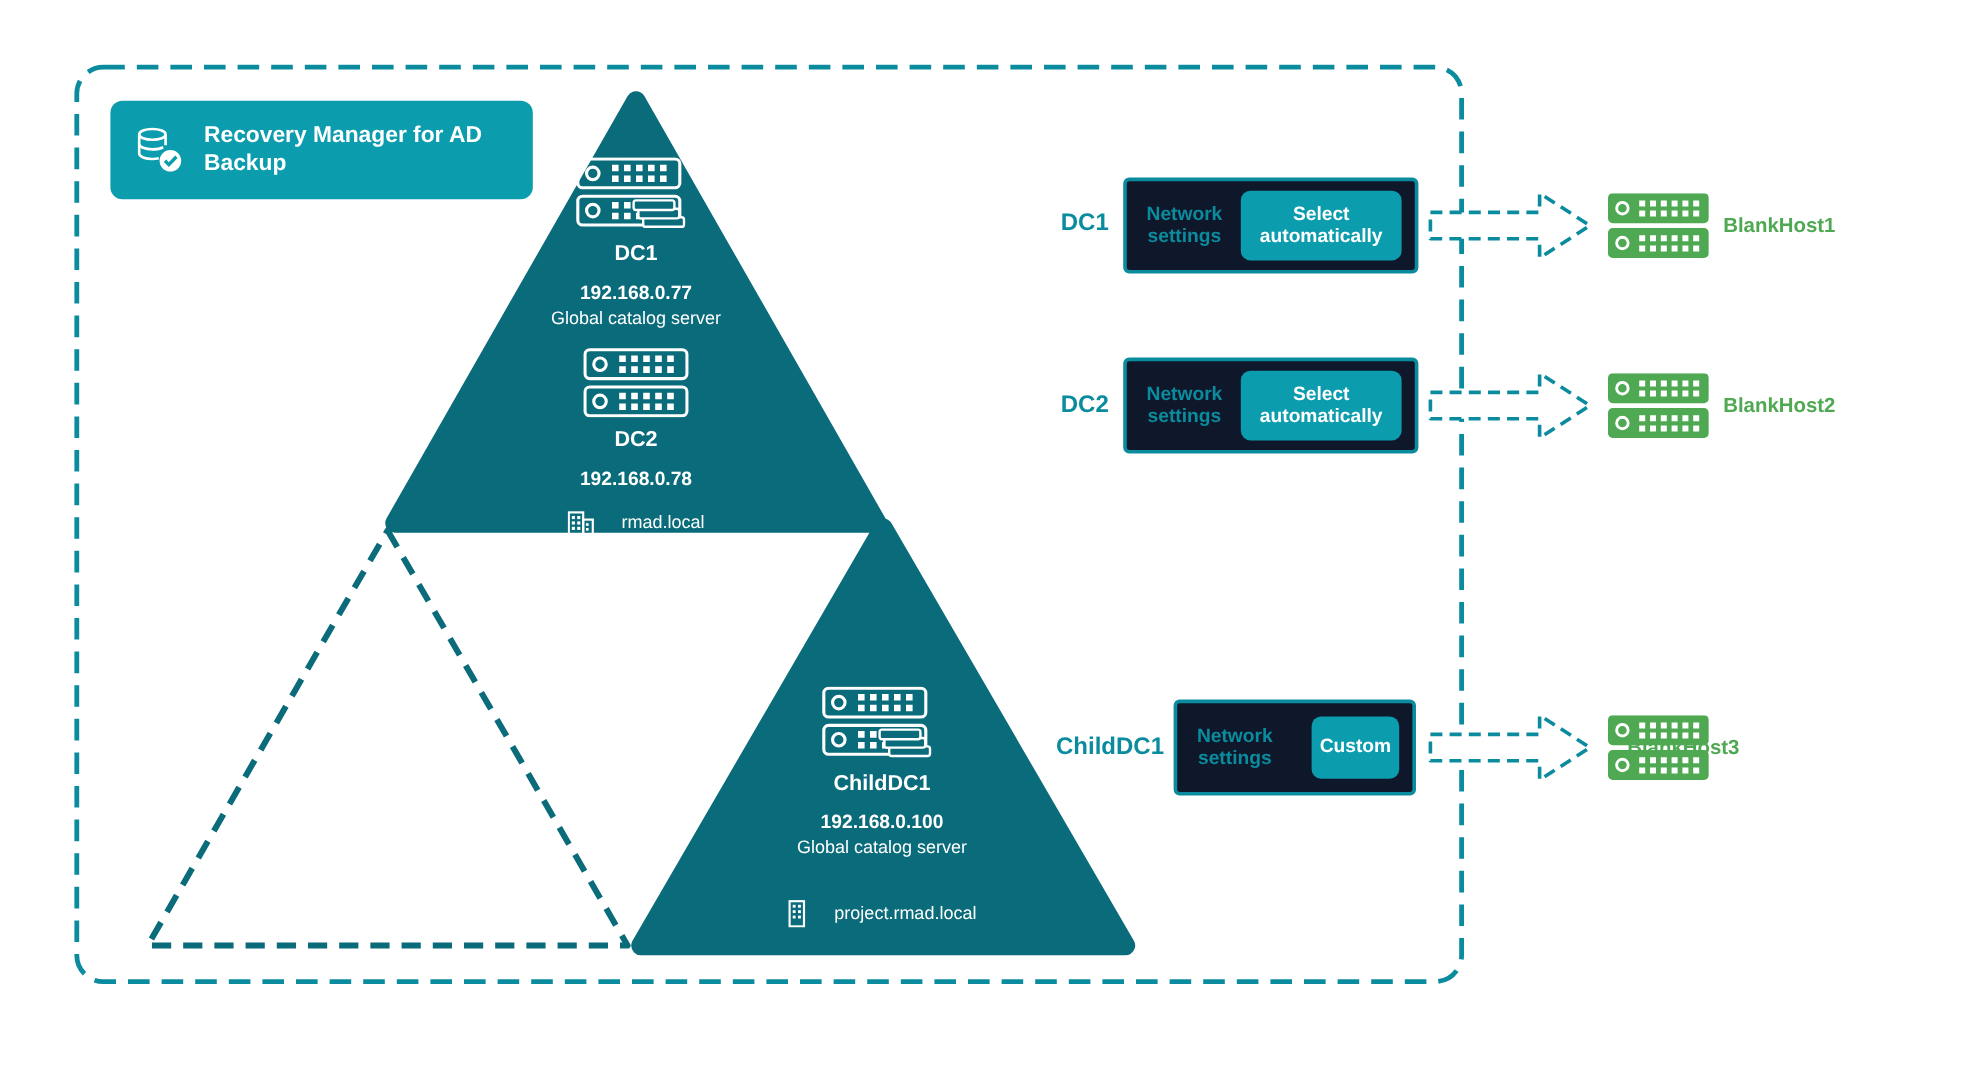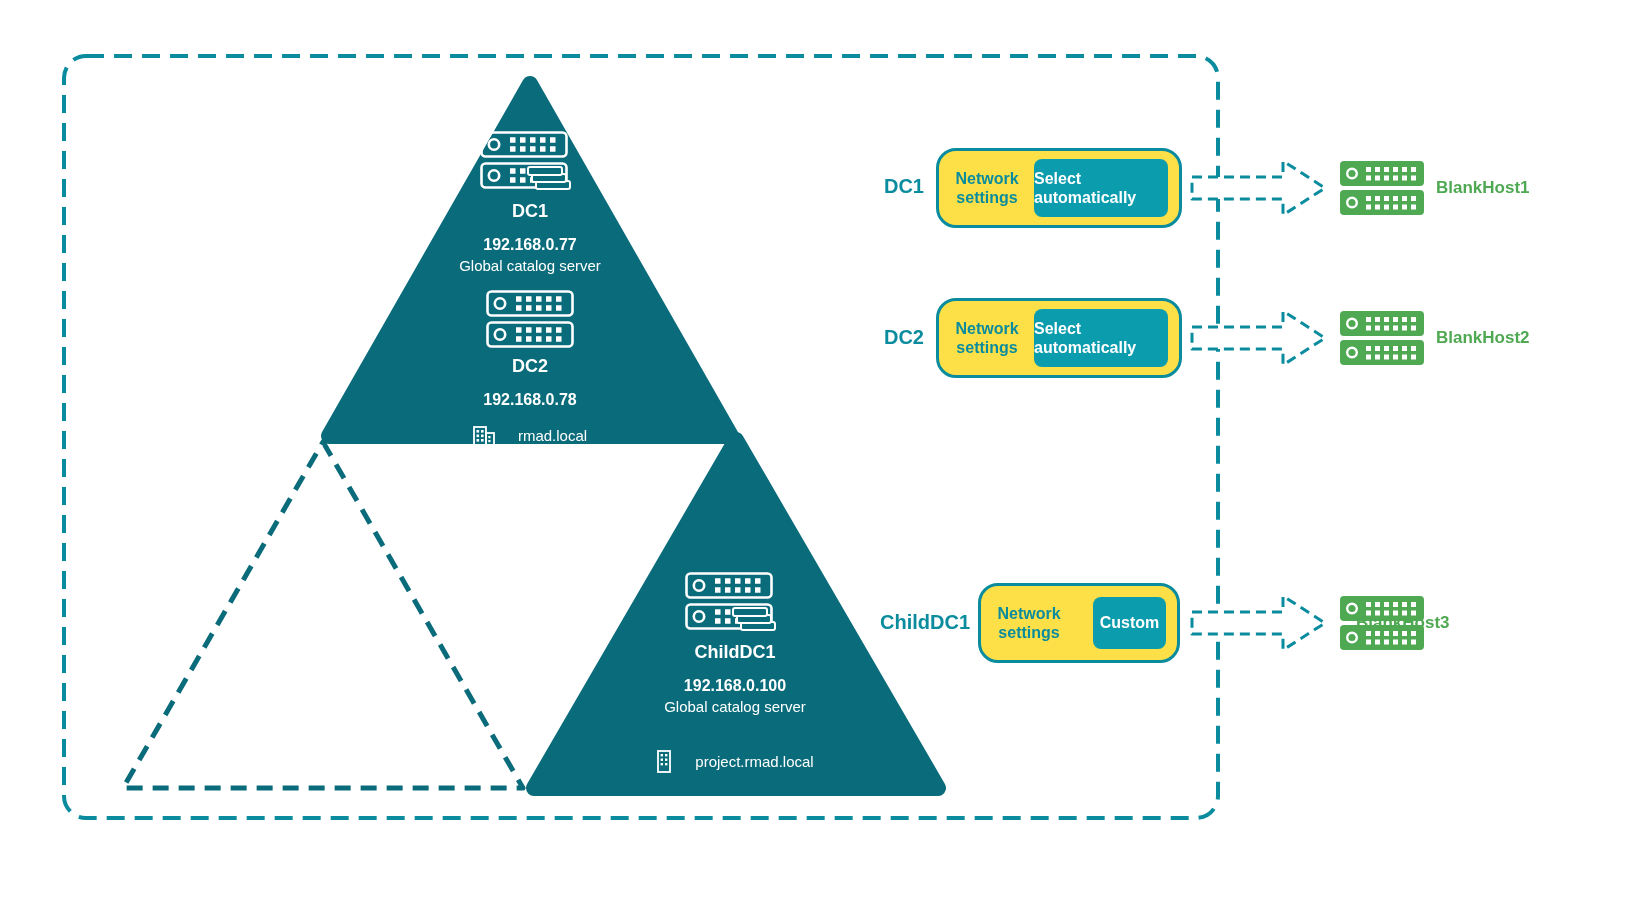--- a/index.html
+++ b/index.html
@@ -21,25 +21,25 @@
   .srv-name{font-size:18px;font-weight:bold;margin-top:8px;}
   .srv-ip{font-size:16px;font-weight:bold;margin-top:14px;}
   .srv-role{font-size:15px;margin-top:3px;}
   .domain-row{display:flex;align-items:center;gap:23px;font-size:15px;color:#fff;}
   .mt16{margin-top:16px;}
   .mt14{margin-top:14px;}
   .mt34{margin-top:34px;}
 
   
   .dc-label{font-size:20px;font-weight:bold;color:#0A8C9E;text-align:right;}
-  .settings-box{background:#fde047;border:3px solid #0A8C9E;border-radius:20px;box-sizing:border-box;
+  .settings-box{background:#0f172a;border:3px solid #0A8C9E;border-radius:5px;box-sizing:border-box;
                 display:flex;align-items:center;justify-content:space-between;padding:0 11px;}
   .net-label{color:#0A8C9E;font-weight:bold;font-size:16px;line-height:1.2;width:74px;text-align:center;}
   .btn{background:#0B9CAE;color:#fff;font-weight:bold;font-size:16px;line-height:1.2;border-radius:8px;
-       display:flex;align-items:center;justify-content:center;cursor:pointer;}
+       display:flex;align-items:center;justify-content:center;text-align:center;cursor:pointer;}
   .btn-auto{width:134px;height:58px;}
   .btn-custom{width:73px;height:52px;}
   .host-label{font-size:17px;font-weight:bold;color:#4FA852;}
 </style>
 </head>
 <body>
 
 <div class="stage">
 
   <svg class="abs" style="left:0;top:0;" width="1648" height="909" viewBox="0 0 1648 909">
@@ -50,20 +50,35 @@
 
     <path d="M736 440 L938 788 L534 788 Z" fill="#0A6B7A" stroke="#0A6B7A" stroke-width="16" stroke-linejoin="round"></path>
 
     <path d="M323 442 L523 788 L123 788 Z" fill="none" stroke="#0A6B7A" stroke-width="5" stroke-dasharray="16 10" stroke-linejoin="round"></path>
 
     <path d="M1192 177 H1283 V161 L1325 188 L1283 215 V199 H1192 Z" fill="#fff" stroke="#0A8C9E" stroke-width="3" stroke-dasharray="10 6" stroke-linejoin="round"></path>
     <path d="M1192 327 H1283 V311 L1325 338 L1283 365 V349 H1192 Z" fill="#fff" stroke="#0A8C9E" stroke-width="3" stroke-dasharray="10 6" stroke-linejoin="round"></path>
     <path d="M1192 612 H1283 V596 L1325 623 L1283 650 V634 H1192 Z" fill="#fff" stroke="#0A8C9E" stroke-width="3" stroke-dasharray="10 6" stroke-linejoin="round"></path>
   </svg>
 
+  <div class="abs badge">
+    <span>
+      <svg width="42" height="40" viewBox="0 0 42 40">
+        <g fill="none" stroke="#fff" stroke-width="2.2">
+          <ellipse cx="15" cy="7" rx="11" ry="4.5"></ellipse>
+          <path d="M4 7 v16 c0 2.5 4.9 4.5 11 4.5 1.9 0 3.7 -0.2 5.3 -0.6"></path>
+          <path d="M26 7 v9"></path>
+          <path d="M4 15 c0 2.5 4.9 4.5 11 4.5 3.7 0 7 -0.7 9 -1.8"></path>
+        </g>
+        <circle cx="30" cy="29" r="9" fill="#fff"></circle>
+        <path d="M25.5 29 l3.2 3.2 l6.3 -6.6" fill="none" stroke="#0B9CAE" stroke-width="2.8"></path>
+      </svg>
+    </span>
+    <span class="badge-label">Recovery Manager for AD Backup</span>
+  </div>
 
 
   <div class="abs tri-block" style="left:382px;top:131px;width:296px;">
     <span>
       <svg width="100" height="62" viewBox="0 0 100 62">
         <g fill="none" stroke="#fff" stroke-width="2.6">
           <rect x="1.5" y="1.5" width="85" height="24" rx="4"></rect>
           <rect x="1.5" y="32.5" width="85" height="24" rx="4"></rect>
           <circle cx="14" cy="13.5" r="5.2"></circle>
           <circle cx="14" cy="44.5" r="5.2"></circle>

